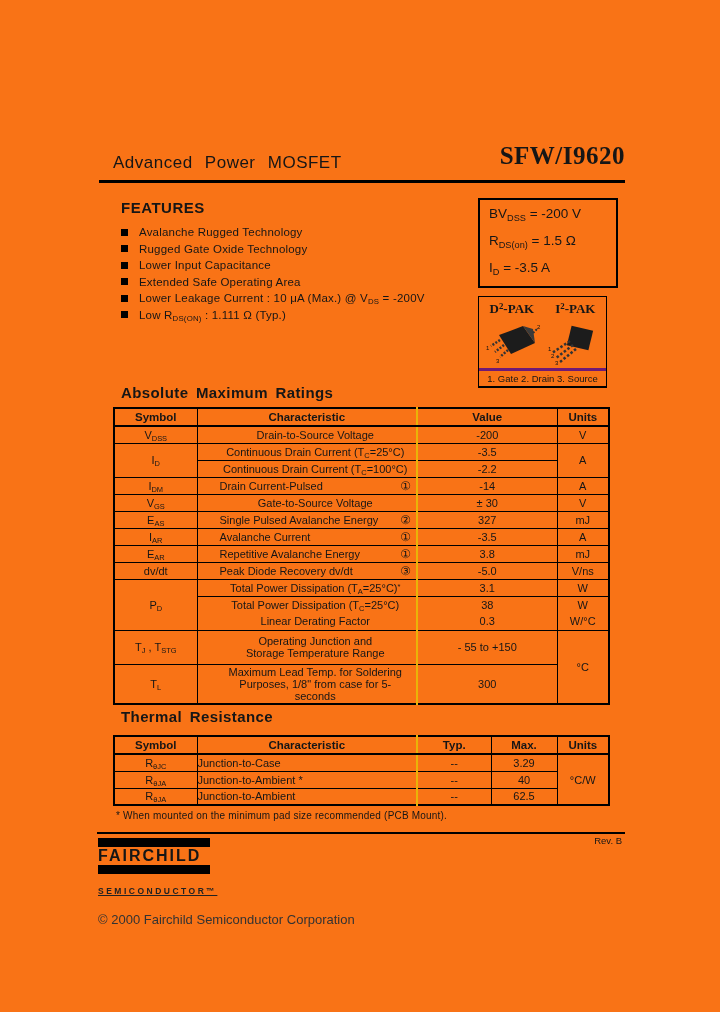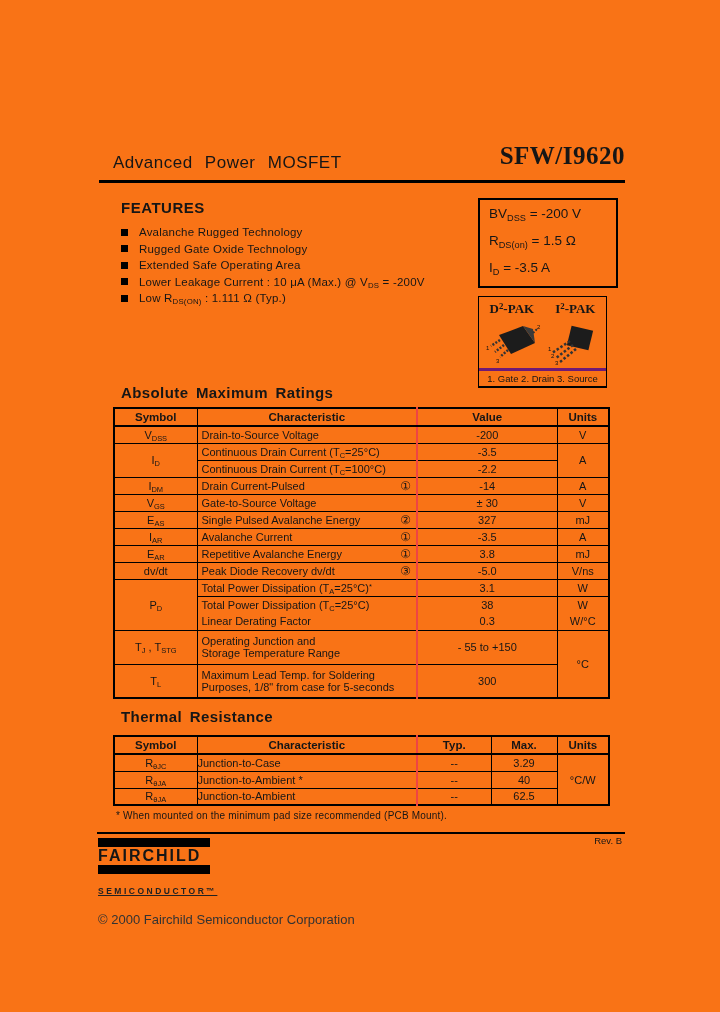--- a/index.html
+++ b/index.html
@@ -38,22 +38,22 @@
   .sec-h{position:absolute;font-size:15px;font-weight:bold;letter-spacing:0.4px;word-spacing:3px;}
 
   
   table{border-collapse:collapse;table-layout:fixed;position:absolute;border:2px solid #000;}
   th,td{border:1px solid #000;padding:0;font-size:11px;overflow:hidden;}
   th{font-size:11.5px;font-weight:bold;border-bottom:2px solid #000;}
   tr{height:17px;}
   tr.head{height:18px;}
   tr.h2{height:34px;}
   td.sym,td.val,td.unit,td.typ,td.max{text-align:center;}
-  td.char{text-align:left;padding:1px 5px 1px 4px;}
-  .vl{border-left:2px solid #ef4444;}
+  td.char{text-align:center;padding:1px 5px 1px 22px;}
+  .vl{border-left:2px solid #eab308;}
   .cf{display:flex;justify-content:space-between;align-items:center;}
   .note{font-size:12px;}
   tr.nb td.m{border-bottom:none;}
   tr.nt td.m{border-top:none;}
   .amr{left:113px;top:407px;width:495px;}
   .amr .c-sym{width:83px;} .amr .c-char{width:220px;} .amr .c-val{width:140px;} .amr .c-unit{width:52px;}
   .thr{left:113px;top:735px;width:495px;}
   .thr .c-sym{width:83px;} .thr .c-char{width:220px;} .thr .c-typ{width:74px;} .thr .c-max{width:66px;} .thr .c-unit{width:52px;}
   .thr td.char{text-align:left;padding:1px 0;}
 
@@ -79,20 +79,24 @@
 
   <div class="features-title">FEATURES</div>
   <ul class="features-list">
     <li>
         <span class="blt"></span>
         <span><span>Avalanche Rugged Technology</span></span>
       </li>
     <li>
         <span class="blt"></span>
         <span><span>Rugged Gate Oxide Technology</span></span>
+      </li>
+    <li>
+        <span class="blt"></span>
+        <span><span>Lower Input Capacitance</span></span>
       </li>
     <li>
         <span class="blt"></span>
         <span><span>Extended Safe Operating Area</span></span>
       </li>
     <li>
         <span class="blt"></span>
         <span><span>Lower Leakage Current : 10 μA (Max.) @ V</span><sub>DS</sub><span> = -200V</span></span>
       </li>
     <li>

